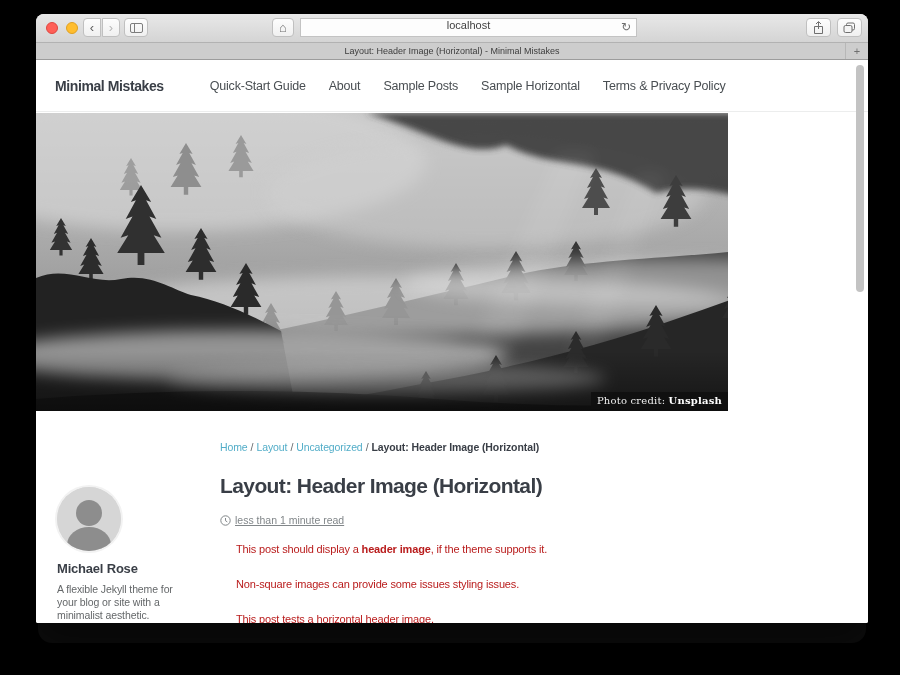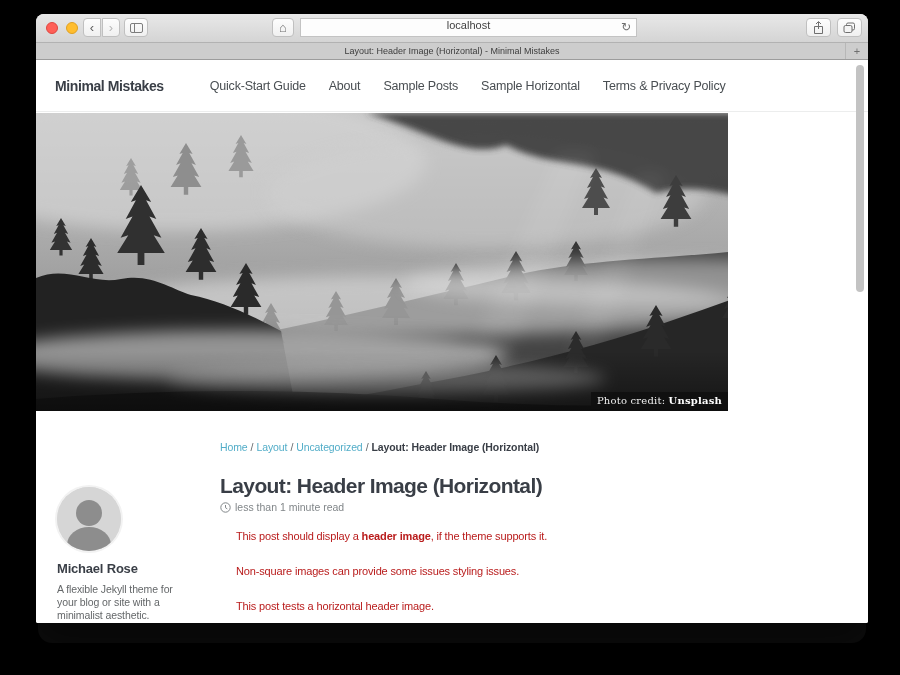--- a/index.html
+++ b/index.html
@@ -86,21 +86,21 @@
   .sidebar{width:138px;margin-top:76px;}
   .avatar{width:64px;height:64px;border-radius:50%;overflow:hidden;background:#d6d6d6;box-shadow:0 0 0 2px #f2f2f2;}
   .author-name{margin-top:10px;font-size:13px;font-weight:bold;color:#393e46;letter-spacing:-.2px;}
   .author-bio{margin-top:7px;font-size:10.5px;color:#646769;line-height:1.25;letter-spacing:-.1px;}
   .main{margin-left:25px;width:570px;}
   .breadcrumbs{margin-top:30px;font-size:10.5px;color:#646769;letter-spacing:-.1px;}
   .breadcrumbs a{color:var(--link,#52adc8);text-decoration:none;}
   .breadcrumbs .sep{margin:0 3px;color:#646769;}
   .breadcrumbs .current{font-weight:bold;color:#393e46;}
   .post-title{margin:21px 0 0 0;font-size:21px;font-weight:bold;color:#393e46;letter-spacing:-.6px;line-height:1.1;}
-  .post-meta{margin-top:4px;display:flex;align-items:center;gap:4px;font-size:10.5px;color:#818689;}
+  .post-meta{margin-top:17px;display:flex;align-items:center;gap:4px;font-size:10.5px;color:#818689;text-decoration:underline;}
   .post-meta svg{display:block;}
   .post-body p{margin:16px;font-size:11px;color:#b91c1c;letter-spacing:-.15px;line-height:1.35;}
   .p1{margin-top:16px !important;}
   .p2,.p3{margin-top:20px !important;}
   
   .scroll-thumb{
     position:absolute;right:4px;top:5px;width:8px;height:227px;
     background:#c3c3c3;border-radius:4px;
   }
   

